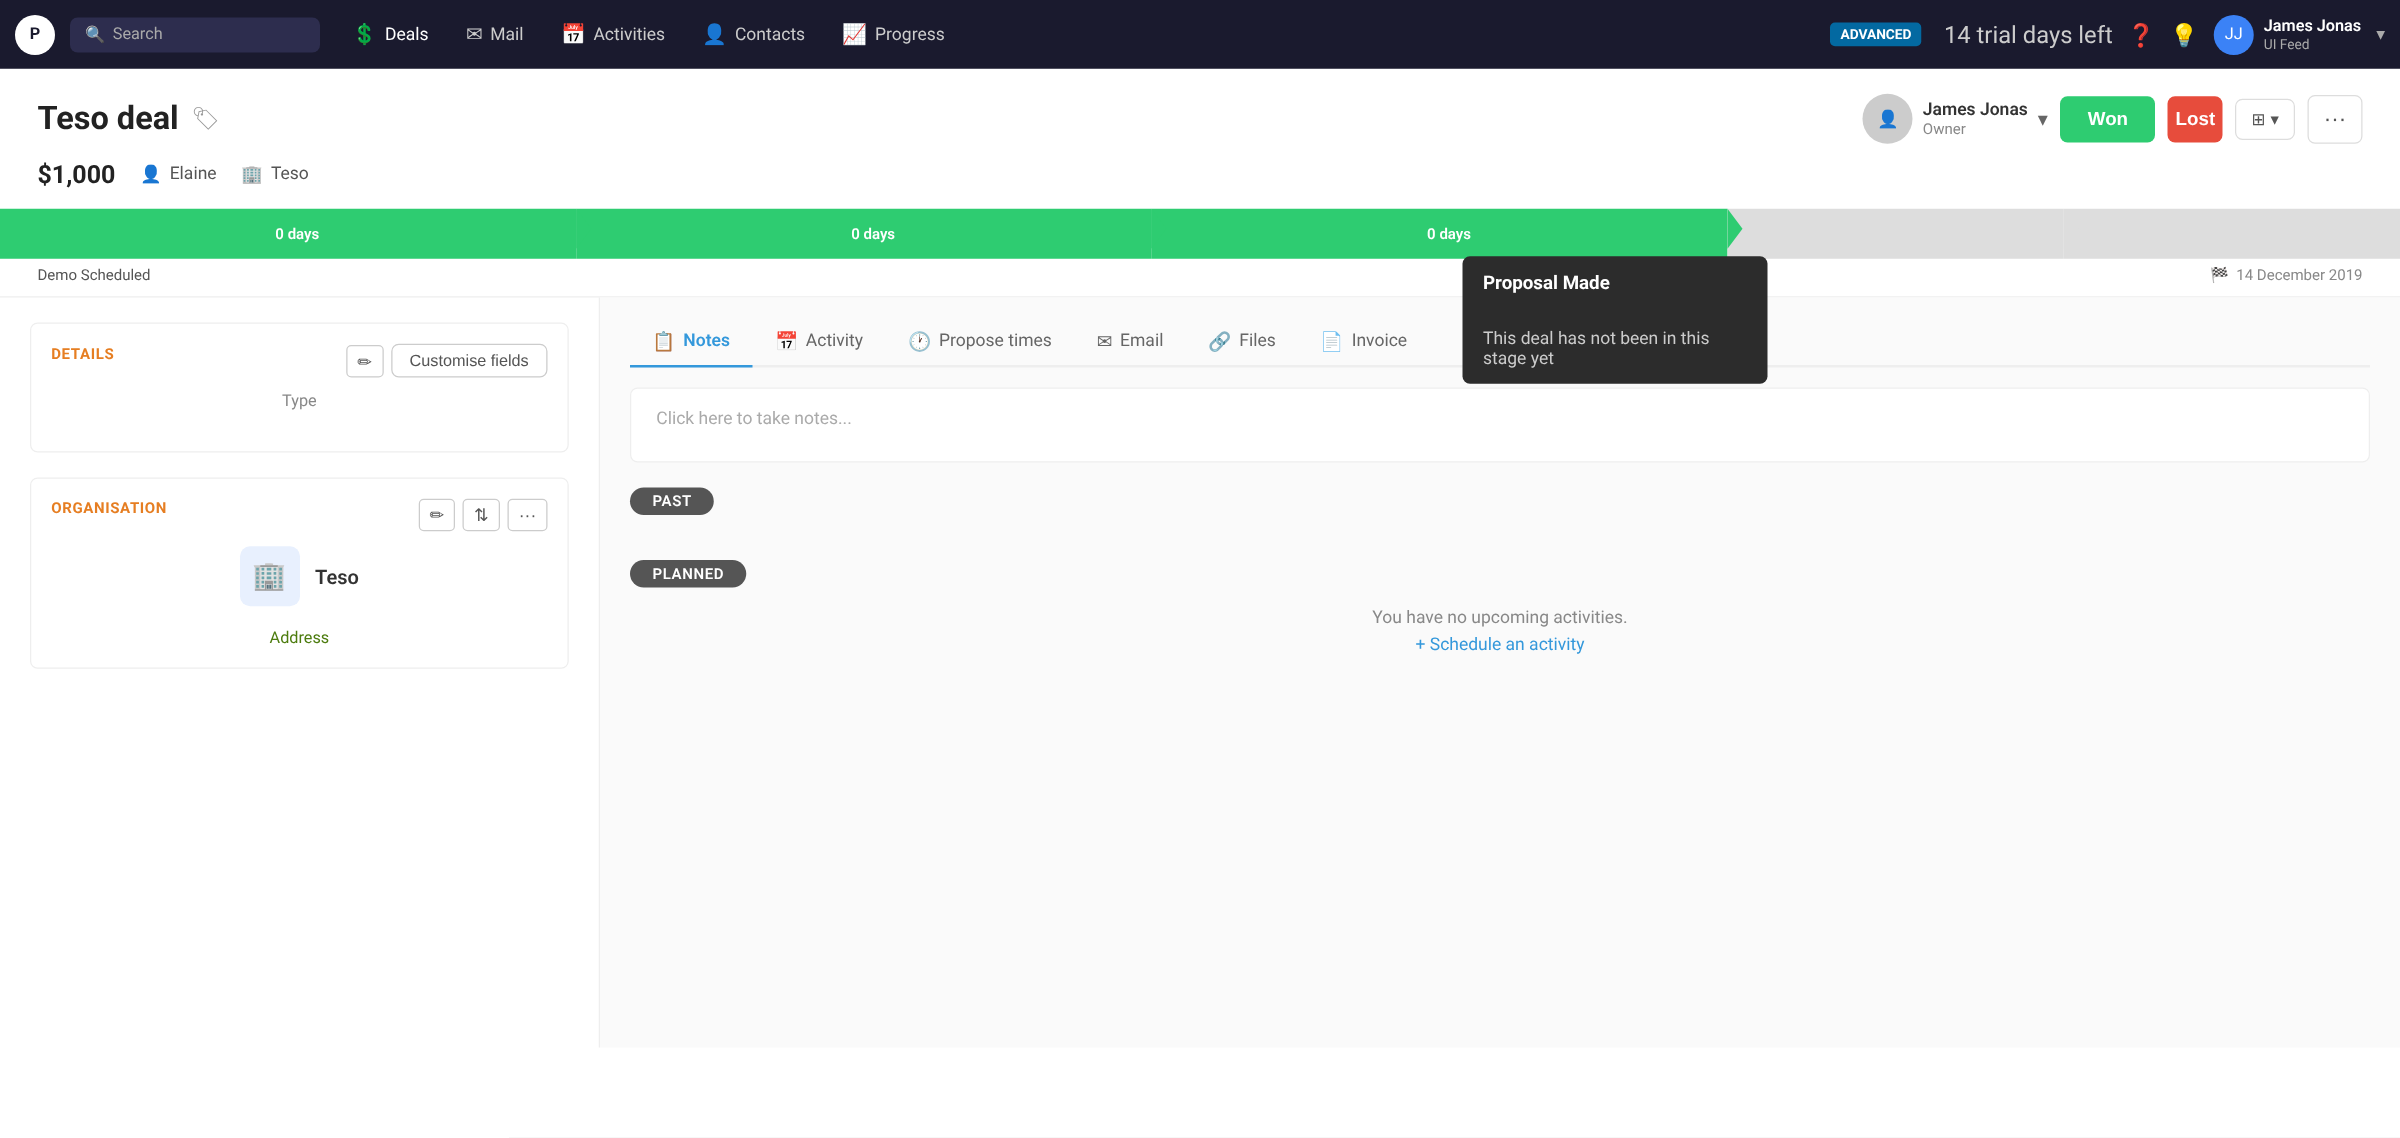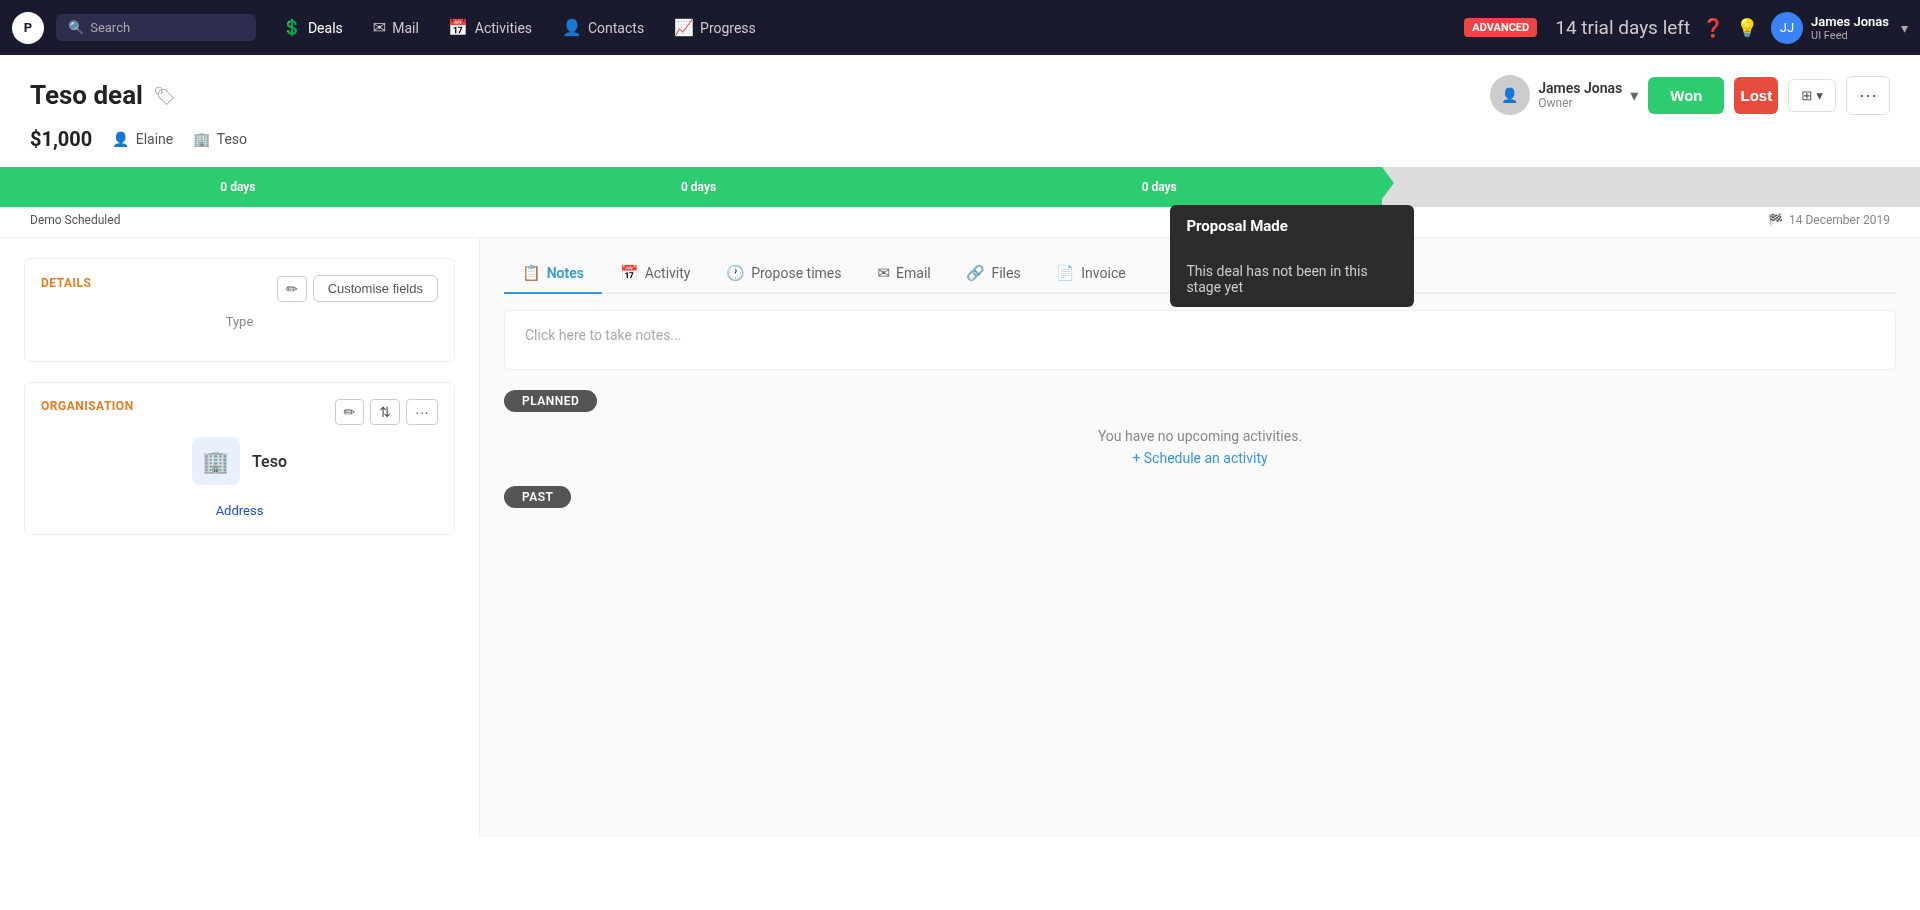--- a/index.html
+++ b/index.html
@@ -42,21 +42,21 @@
       color: #ccc;
       border-radius: 6px;
       cursor: pointer;
       font-size: 14px;
       white-space: nowrap;
     }
     .nav-item.active { color: white; }
     .nav-item .nav-icon { font-size: 16px; }
     .nav-spacer { flex: 1; }
     .trial-badge {
-      background: #ef4444;
+      background: #0369a1;
       color: white;
       border-radius: 4px;
       padding: 3px 8px;
       font-size: 11px;
       font-weight: bold;
       white-space: nowrap;
     }
     .trial-text { color: #ccc; font-size: 19px; white-space: nowrap; margin-left: 6px; }
     .nav-right { display: flex; align-items: center; gap: 12px; }
     .nav-icon-btn { color: #ccc; font-size: 18px; cursor: pointer; }
@@ -145,21 +145,21 @@
     .section-header { display: flex; align-items: flex-end; justify-content: space-between; margin-bottom: 12px; }
     .btn-customise { border: 1px solid #ccc; border-radius: 6px; padding: 5px 14px; background: white; color: #555; font-size: 13px; cursor: pointer; }
     .btn-icon-sm { border: 1px solid #ccc; border-radius: 4px; padding: 4px 8px; background: white; color: #555; cursor: pointer; font-size: 14px; }
     .field-row { display: flex; flex-direction: column; align-items: center; margin-bottom: 16px; }
     .field-label { font-size: 13px; color: #888; }
     .details-section { margin-bottom: 20px; border: 1px solid #eee; border-radius: 6px; padding: 16px; }
     .org-section { border: 1px solid #eee; border-radius: 6px; padding: 16px; margin-bottom: 16px; }
     .org-item { display: flex; flex-direction: column; align-items: center; gap: 10px; margin-top: 10px; }
     .org-logo { width: 48px; height: 48px; background: #e8f0fe; border-radius: 8px; display: flex; align-items: center; justify-content: center; color: #4a90d9; font-size: 22px; }
     .org-name { font-size: 16px; font-weight: 600; color: #333; }
-    .org-address { font-size: 13px; color: #1d4ed8; margin-top: 8px; text-align: center; }
+    .org-address { font-size: 13px; color: #4d7c0f; margin-top: 8px; text-align: center; }
 
     
     .right-panel { flex: 1; padding: 16px 24px; background: #fafafa; }
 
     
     .tabs { display: flex; gap: 0; border-bottom: 2px solid #eee; margin-bottom: 16px; }
     .tab {
       display: flex; align-items: center; gap: 6px;
       padding: 10px 18px;
       cursor: pointer;
@@ -389,27 +389,27 @@
           <span>Invoice</span>
         </div>
       </div>
 
       <div class="notes-area">
         <span>Click here to take notes...</span>
       </div>
 
       <div class="activity-group">
         <div>
+          <span class="activity-badge">PAST</span>
+        </div>
+      </div>
+
+      <div class="activity-group">
+        <div>
           <span class="activity-badge">PLANNED</span>
         </div>
         <p class="no-activities">You have no upcoming activities.</p>
         <a class="schedule-link">+ Schedule an activity</a>
       </div>
-
-      <div class="activity-group">
-        <div>
-          <span class="activity-badge">PAST</span>
-        </div>
-      </div>
     </div>
 
   </div>
 </div>
 
 </body></html>

